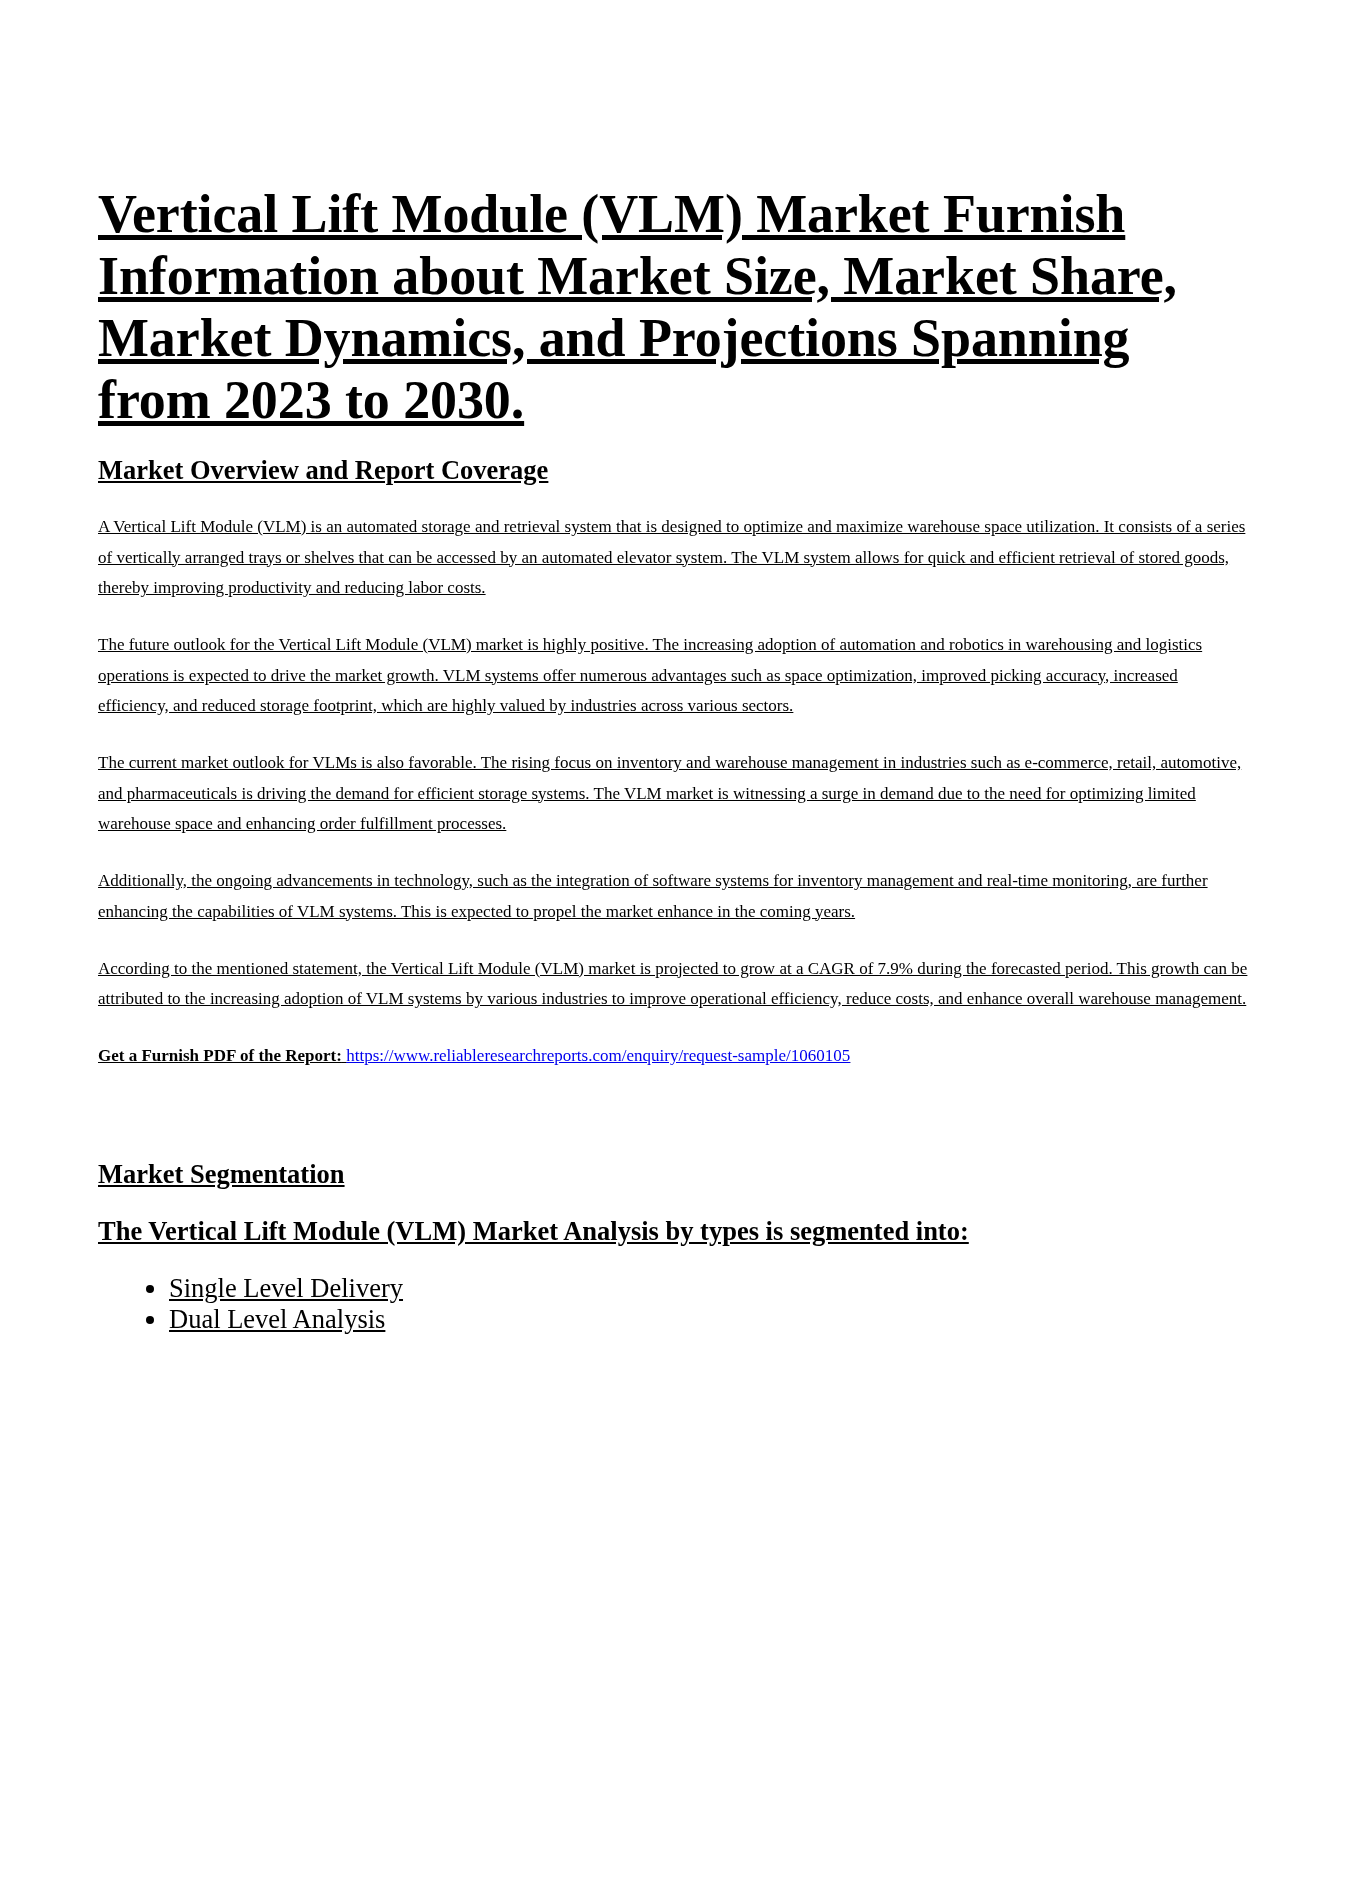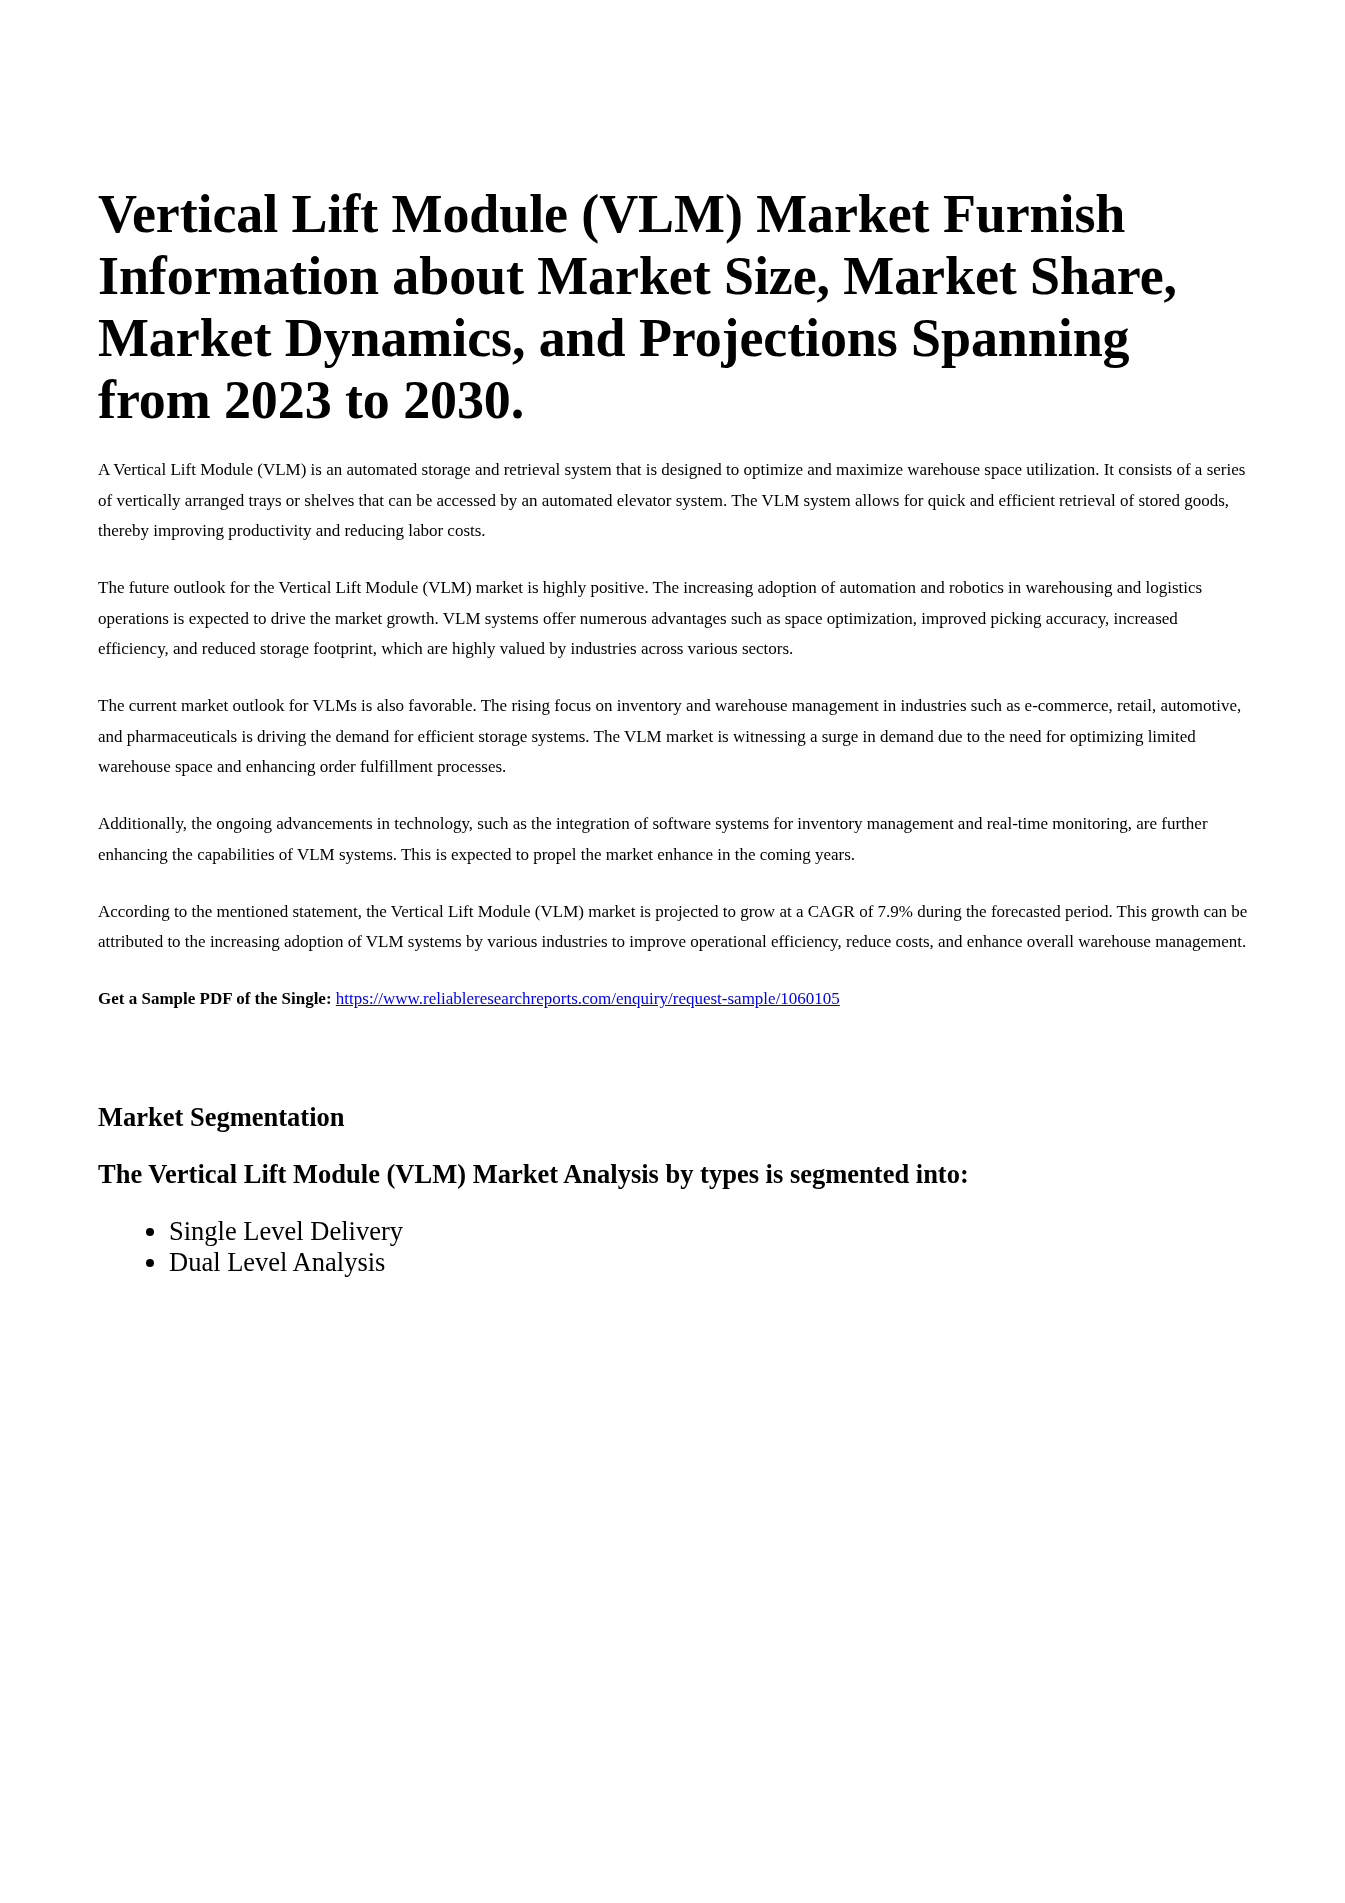--- a/index.html
+++ b/index.html
@@ -8,20 +8,21 @@
     height: 1903px;
     overflow: hidden;
     font-family: "Liberation Serif", "DejaVu Serif", serif;
     color: #000000;
   }
   .page {
     position: relative;
     padding: 183px 96px 0 98px;
     box-sizing: border-box;
     width: 1345px;
+    text-decoration: underline;
   }
   h1 {
     font-size: 54px;
     line-height: 62px;
     font-weight: bold;
     margin: 0 0 24px 0;
     letter-spacing: -0.1px;
   }
   .section-heading {
     font-size: 26.5px;
@@ -46,29 +47,30 @@
     list-style: disc;
   }
   ul.types li { padding-left: 0; }
 </style>
 </head>
 <body>
 
 <div class="page">
   <h1>Vertical Lift Module (VLM) Market Furnish Information about Market Size, Market Share, Market Dynamics, and Projections Spanning from 2023 to 2030.</h1>
 
+  <div class="section-heading">Market Overview and Report Coverage</div>
 
   <p>A Vertical Lift Module (VLM) is an automated storage and retrieval system that is designed to optimize and maximize warehouse space utilization. It consists of a series of vertically arranged trays or shelves that can be accessed by an automated elevator system. The VLM system allows for quick and efficient retrieval of stored goods, thereby improving productivity and reducing labor costs.</p>
   <p>The future outlook for the Vertical Lift Module (VLM) market is highly positive. The increasing adoption of automation and robotics in warehousing and logistics operations is expected to drive the market growth. VLM systems offer numerous advantages such as space optimization, improved picking accuracy, increased efficiency, and reduced storage footprint, which are highly valued by industries across various sectors.</p>
   <p>The current market outlook for VLMs is also favorable. The rising focus on inventory and warehouse management in industries such as e-commerce, retail, automotive, and pharmaceuticals is driving the demand for efficient storage systems. The VLM market is witnessing a surge in demand due to the need for optimizing limited warehouse space and enhancing order fulfillment processes.</p>
   <p>Additionally, the ongoing advancements in technology, such as the integration of software systems for inventory management and real-time monitoring, are further enhancing the capabilities of VLM systems. This is expected to propel the market enhance in the coming years.</p>
   <p>According to the mentioned statement, the Vertical Lift Module (VLM) market is projected to grow at a CAGR of 7.9% during the forecasted period. This growth can be attributed to the increasing adoption of VLM systems by various industries to improve operational efficiency, reduce costs, and enhance overall warehouse management.</p>
 
   <p class="cta">
-    <span class="cta-label">Get a Sample PDF of the Single:</span>
+    <span class="cta-label">Get a Furnish PDF of the Report:</span>
     <a class="link">https://www.reliableresearchreports.com/enquiry/request-sample/1060105</a>
   </p>
 
   <div class="spacer"></div>
 
   <div class="section-heading">Market Segmentation</div>
 
   <div class="section-heading">The Vertical Lift Module (VLM) Market Analysis by types is segmented into:</div>
 
   <ul class="types">

